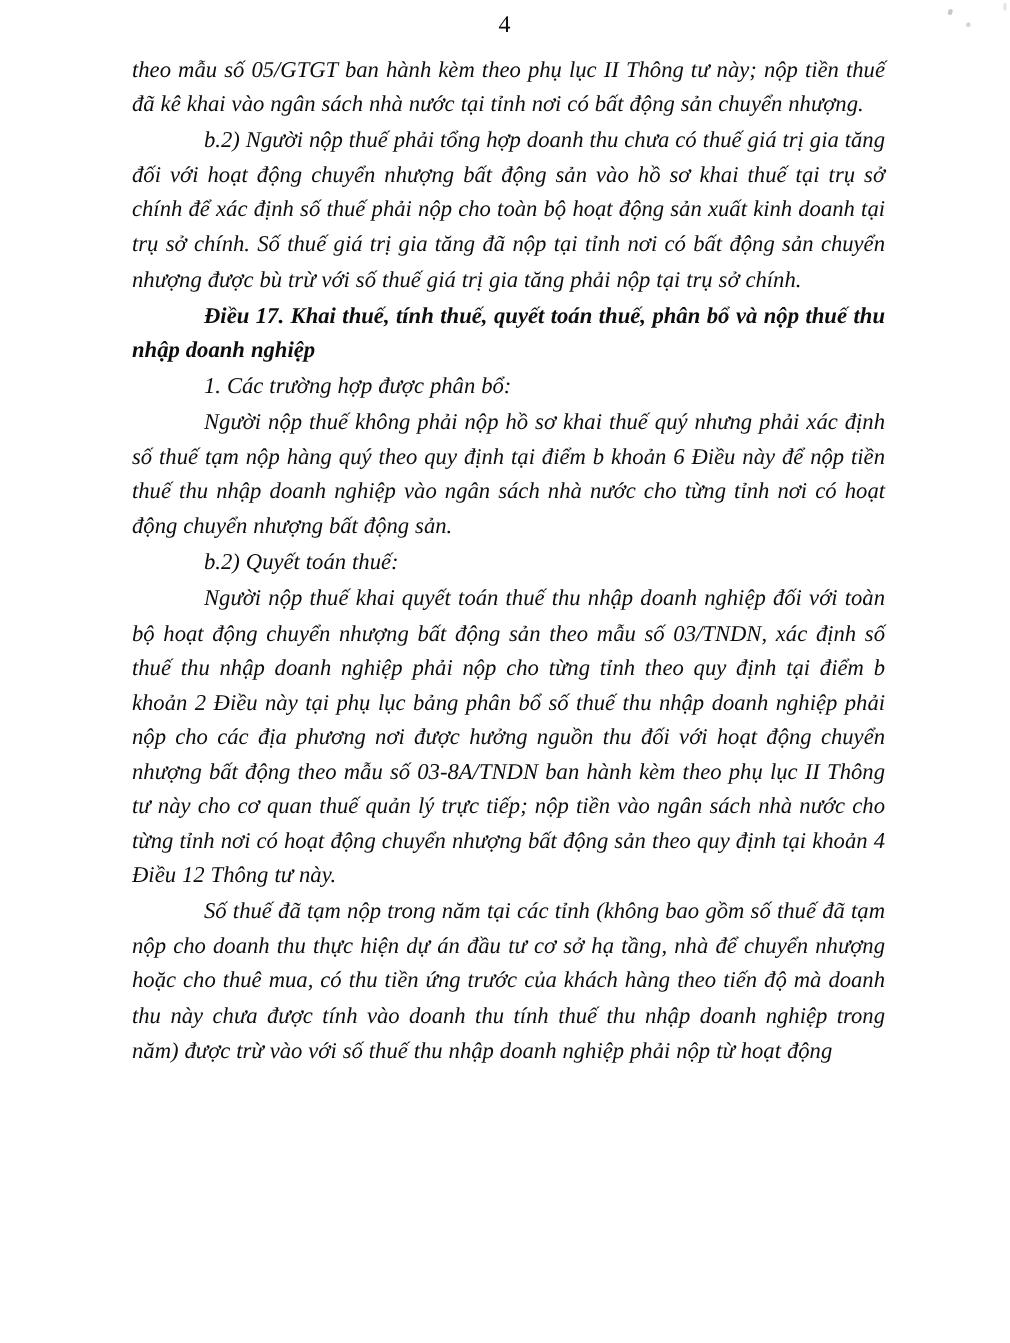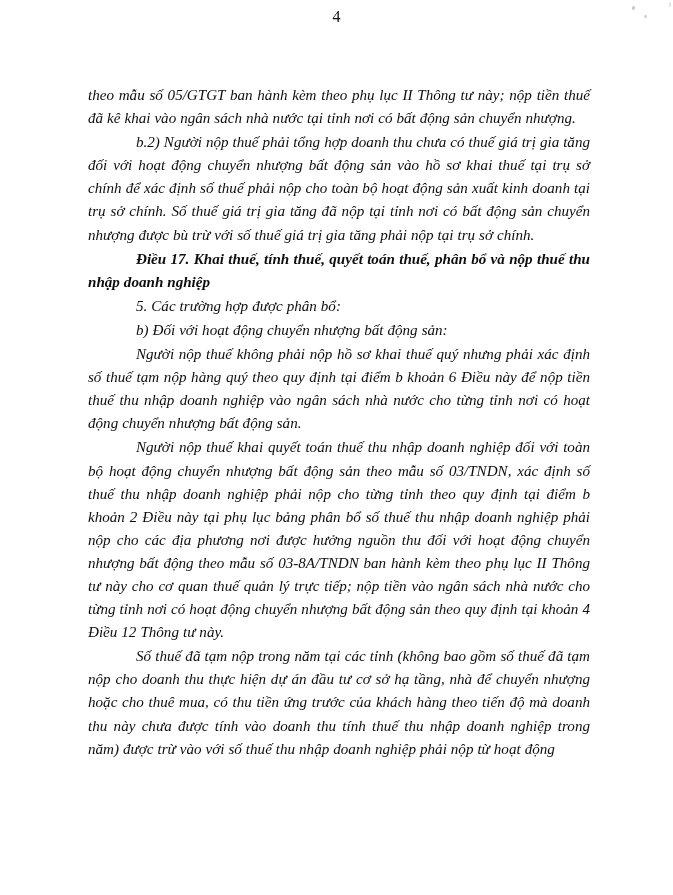--- a/index.html
+++ b/index.html
@@ -53,21 +53,20 @@
     font-size: 15.1px;
     line-height: 23.1px;
     text-align: justify;
     text-justify: inter-word;
     color: #0d0d0d;
     text-indent: 48px;
     word-spacing: 0.2px;
   }
   p.noindent {
     text-indent: 0;
-    margin-top: 48px;
   }
   p.heading {
     font-weight: bold;
   }
   p.spaced {
     margin-top: 1px;
   }
 </style>
 </head>
 <body>
@@ -77,20 +76,20 @@
   <div class="speck speck-a"></div>
   <div class="speck speck-b"></div>
   <div class="speck speck-c"></div>
 
   <div class="page-number">4</div>
 
   <div class="body-text">
     <p class="para noindent">theo mẫu số 05/GTGT ban hành kèm theo phụ lục II Thông tư này; nộp tiền thuế đã kê khai vào ngân sách nhà nước tại tỉnh nơi có bất động sản chuyển nhượng.</p>
     <p class="para spaced">b.2) Người nộp thuế phải tổng hợp doanh thu chưa có thuế giá trị gia tăng đối với hoạt động chuyển nhượng bất động sản vào hồ sơ khai thuế tại trụ sở chính để xác định số thuế phải nộp cho toàn bộ hoạt động sản xuất kinh doanh tại trụ sở chính. Số thuế giá trị gia tăng đã nộp tại tỉnh nơi có bất động sản chuyển nhượng được bù trừ với số thuế giá trị gia tăng phải nộp tại trụ sở chính.</p>
     <p class="para heading spaced">Điều 17. Khai thuế, tính thuế, quyết toán thuế, phân bổ và nộp thuế thu nhập doanh nghiệp</p>
-    <p class="para spaced">5. Các trường hợp được phân bổ:</p>
-    <p class="para spaced">b) Đối với hoạt động chuyển nhượng bất động sản:</p>
+    <p class="para spaced">1. Các trường hợp được phân bổ:</p>
     <p class="para spaced">Người nộp thuế không phải nộp hồ sơ khai thuế quý nhưng phải xác định số thuế tạm nộp hàng quý theo quy định tại điểm b khoản 6 Điều này để nộp tiền thuế thu nhập doanh nghiệp vào ngân sách nhà nước cho từng tỉnh nơi có hoạt động chuyển nhượng bất động sản.</p>
+    <p class="para spaced">b.2) Quyết toán thuế:</p>
     <p class="para spaced">Người nộp thuế khai quyết toán thuế thu nhập doanh nghiệp đối với toàn bộ hoạt động chuyển nhượng bất động sản theo mẫu số 03/TNDN, xác định số thuế thu nhập doanh nghiệp phải nộp cho từng tỉnh theo quy định tại điểm b khoản 2 Điều này tại phụ lục bảng phân bổ số thuế thu nhập doanh nghiệp phải nộp cho các địa phương nơi được hưởng nguồn thu đối với hoạt động chuyển nhượng bất động theo mẫu số 03-8A/TNDN ban hành kèm theo phụ lục II Thông tư này cho cơ quan thuế quản lý trực tiếp; nộp tiền vào ngân sách nhà nước cho từng tỉnh nơi có hoạt động chuyển nhượng bất động sản theo quy định tại khoản 4 Điều 12 Thông tư này.</p>
     <p class="para spaced">Số thuế đã tạm nộp trong năm tại các tỉnh (không bao gồm số thuế đã tạm nộp cho doanh thu thực hiện dự án đầu tư cơ sở hạ tầng, nhà để chuyển nhượng hoặc cho thuê mua, có thu tiền ứng trước của khách hàng theo tiến độ mà doanh thu này chưa được tính vào doanh thu tính thuế thu nhập doanh nghiệp trong năm) được trừ vào với số thuế thu nhập doanh nghiệp phải nộp từ hoạt động</p>
   </div>
 
 </div>
 
 </body></html>

